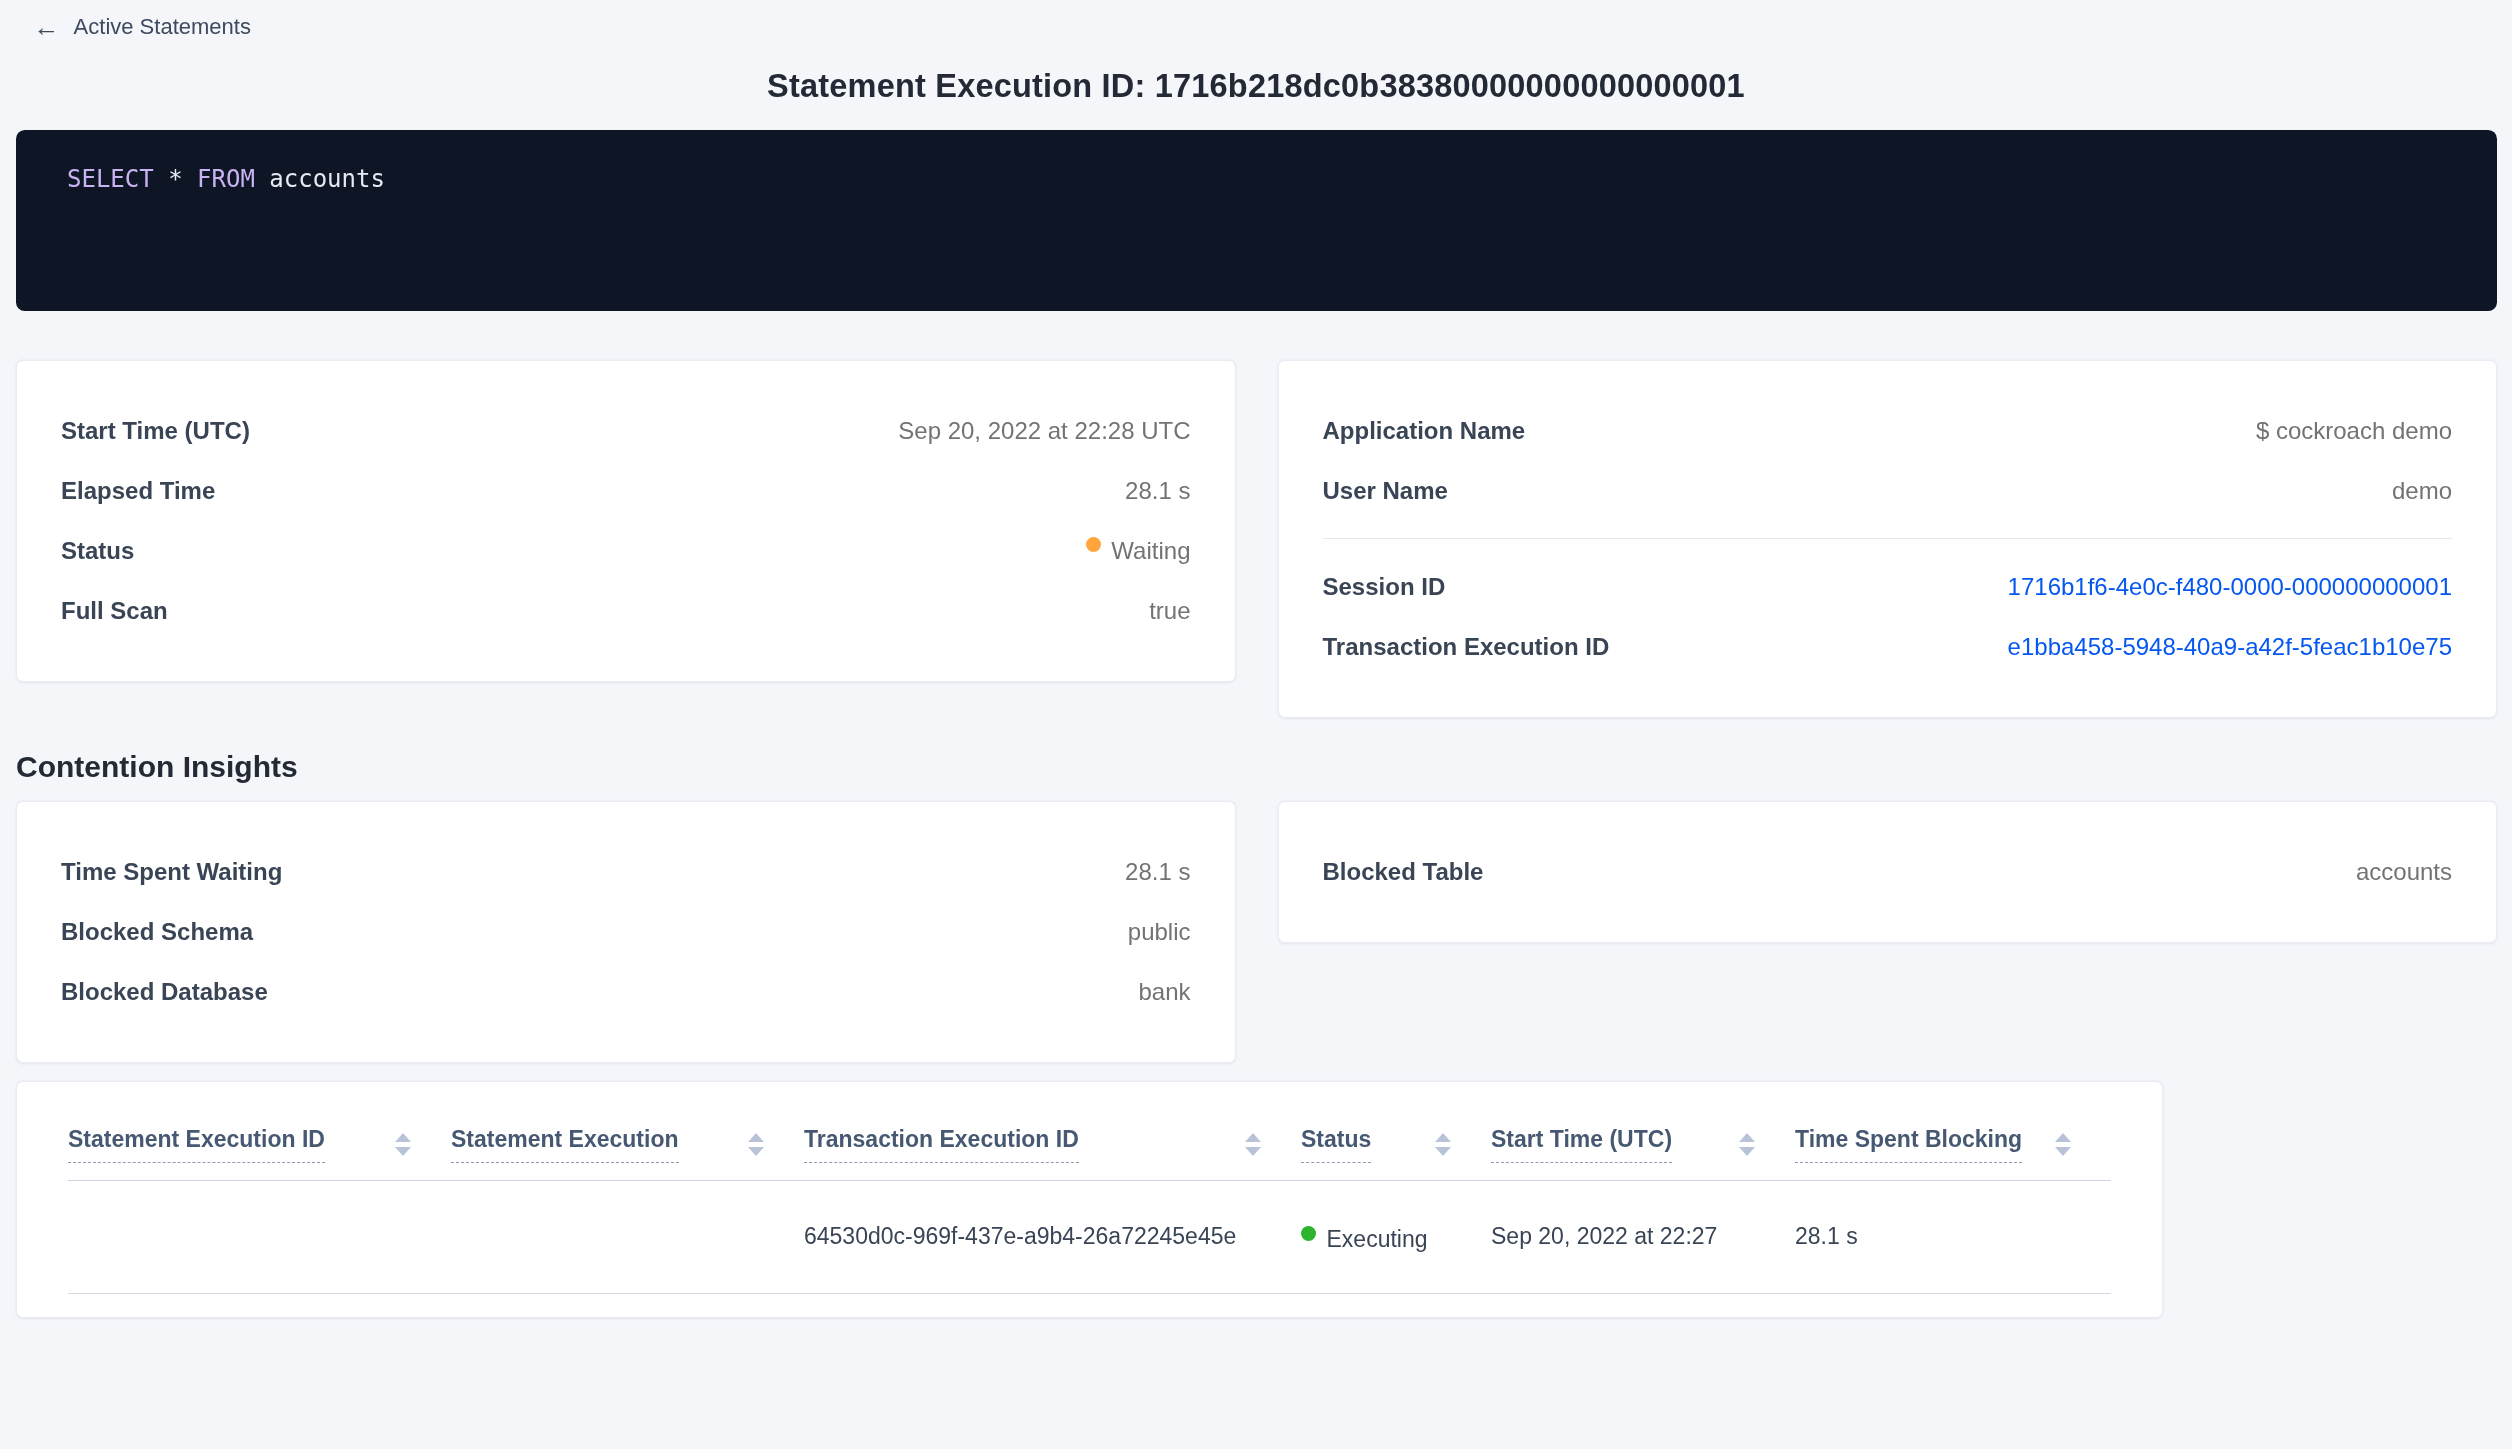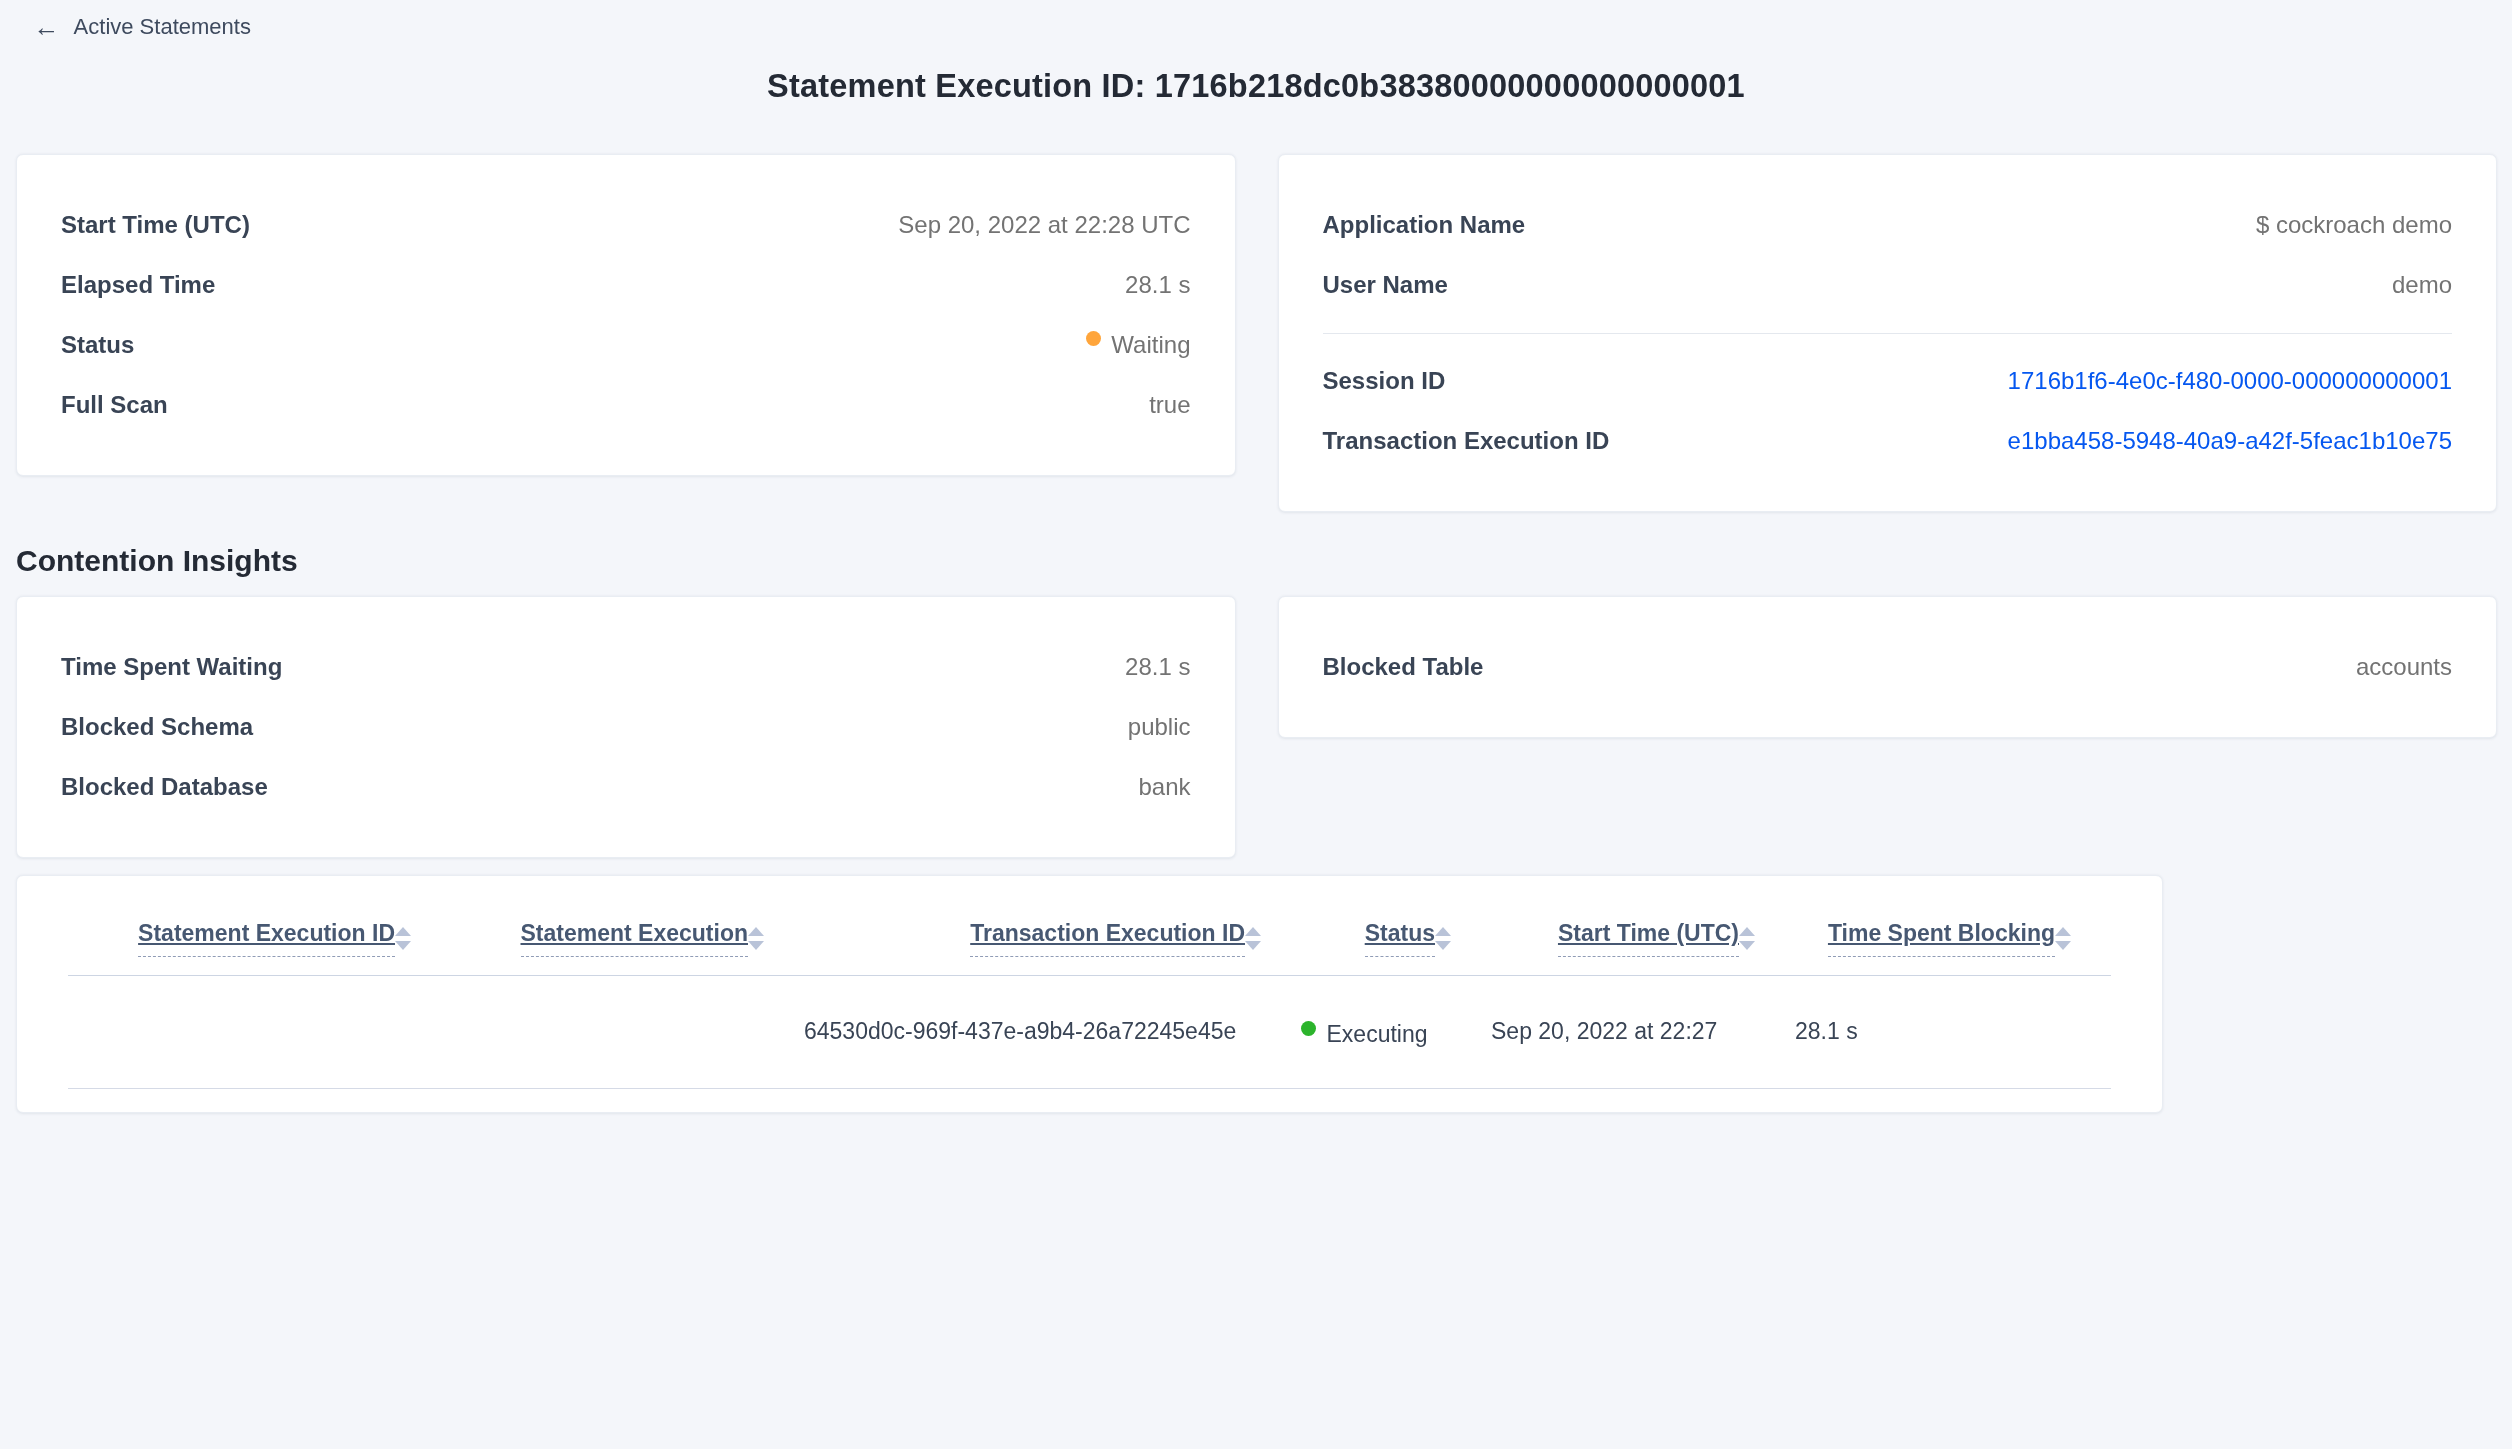--- a/index.html
+++ b/index.html
@@ -115,23 +115,22 @@
     font-weight: 700;
     color: #475872;
     padding: 44px 0 17.6px 0;
     border-bottom: 0.9px solid #cdd5e3;
     vertical-align: bottom;
     cursor: pointer;
   }
   .th-inner {
     display: flex;
     align-items: center;
-    justify-content: flex-end;
+    justify-content: space-between;
     padding-right: 40px;
-    text-decoration: underline;
   }
   .th-label {
     border-bottom: 1.8px dashed #909cb6;
     padding-bottom: 8.8px;
   }
   .sort-icon { display: flex; flex-direction: column; gap: 5.3px; }
   .tri-up {
     width: 0; height: 0;
     border-left: 8px solid transparent;
     border-right: 8px solid transparent;
@@ -156,20 +155,21 @@
 
 <div class="page">
 
   <div class="back-link">
     <span class="back-arrow">←</span>
     <span>Active Statements</span>
   </div>
 
   <h1 class="page-title">Statement Execution ID: 1716b218dc0b38380000000000000001</h1>
 
+  <div class="sql-box"><span class="sql-keyword">SELECT</span><span> * </span><span class="sql-keyword">FROM</span><span> accounts</span></div>
 
   <div class="cards-grid">
 
     <div class="card">
       <div class="kv-row">
         <span class="kv-label">Start Time (UTC)</span>
         <span class="kv-value">Sep 20, 2022 at 22:28 UTC</span>
       </div>
       <div class="kv-row">
         <span class="kv-label">Elapsed Time</span>

